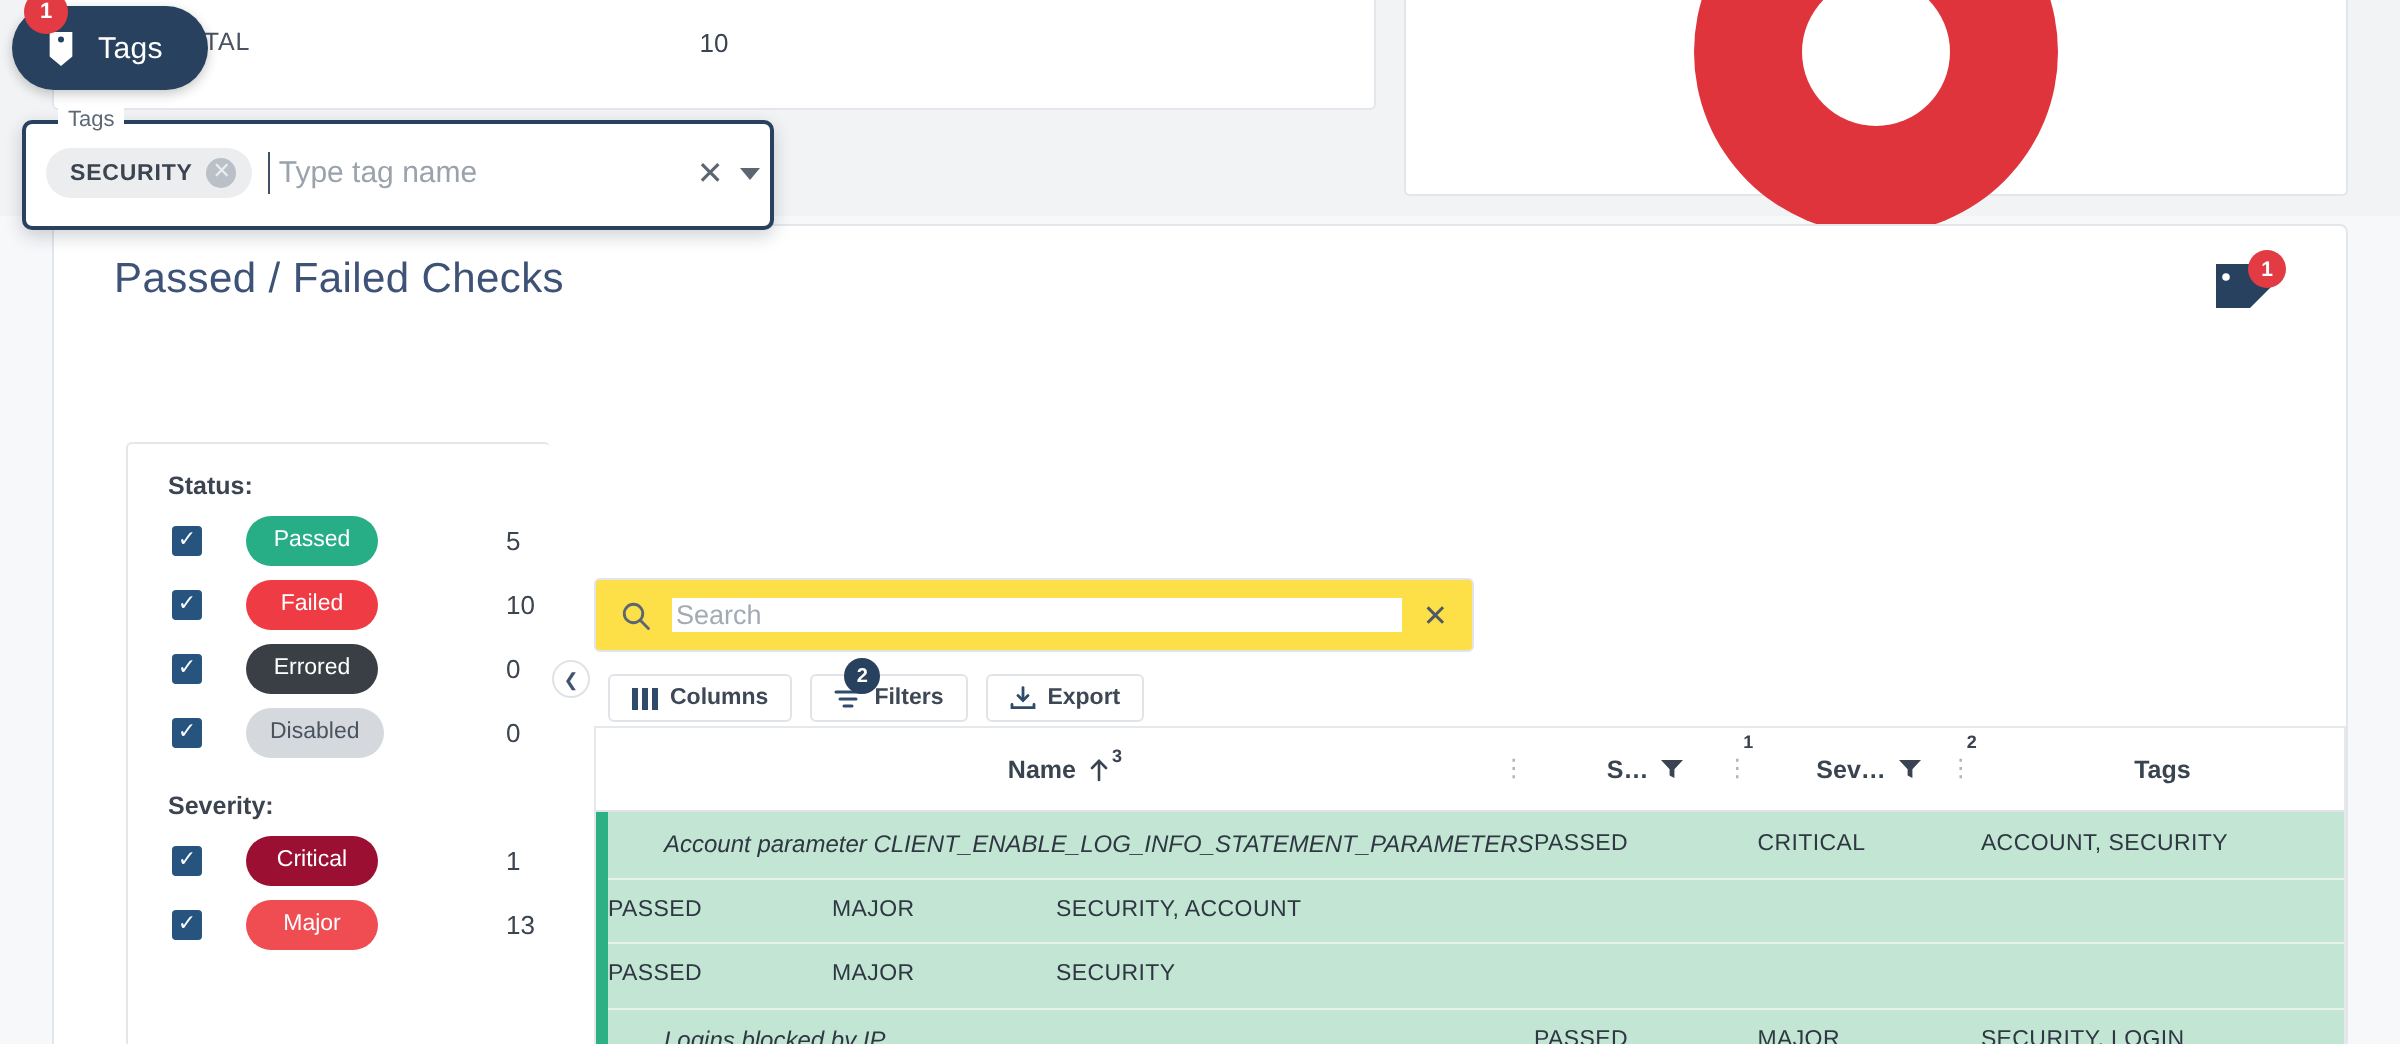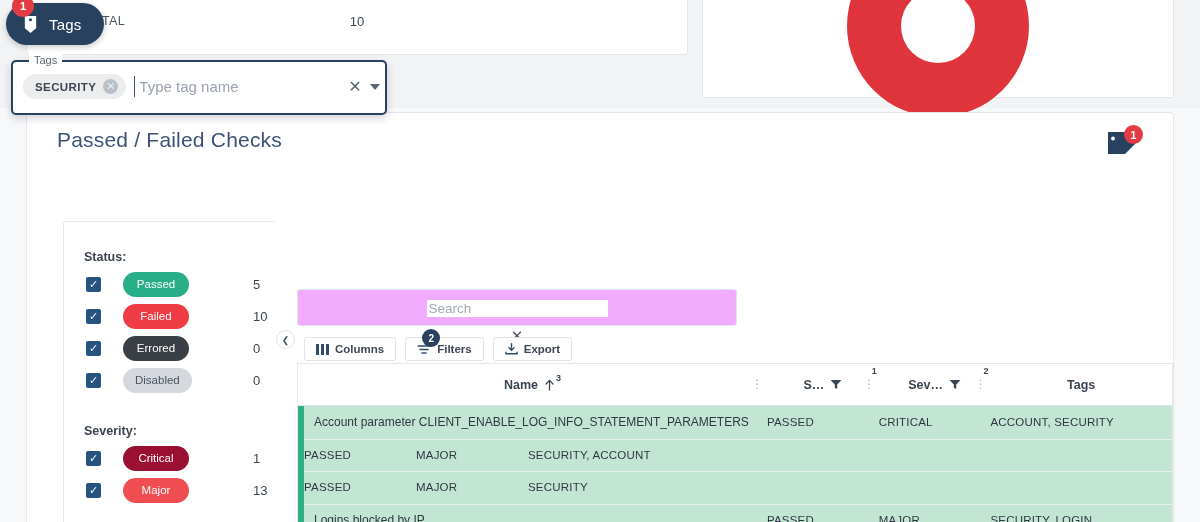--- a/index.html
+++ b/index.html
@@ -109,21 +109,21 @@
     position: absolute; left: 36px; top: 64px; width: 212px; height: 40px;
     background: #fff; border: 1px solid #e4e7ea; border-radius: 3px;
     display: flex; align-items: center; gap: 9px; padding-left: 14px;
   }
   .cf-head .t { font-size: 13.5px; font-weight: bold; color: #4a5462; }
   .cf-box {
     position: absolute; left: 36px; top: 108px; width: 212px; height: 306px;
     background: #fff; border: 1px solid #e4e7ea; border-right: none; border-radius: 3px;
     overflow: hidden;
   }
-  .cf-section { font-size: 12.5px; font-weight: bold; color: #3c4450; margin: 28px 0 4px 20px; }
+  .cf-section { font-size: 12.5px; font-weight: bold; color: #3c4450; margin: 14px 0 4px 20px; }
   .cf-row { display: flex; align-items: center; height: 32px; padding-left: 22px; }
   .chk {
     width: 15px; height: 15px; border-radius: 2px; background: #27537f;
     display: flex; align-items: center; justify-content: center; cursor: pointer; flex: none;
   }
   .chk.grey { background: #6b7480; }
   .chk::after { content: "✓"; color: #fff; font-size: 11px; line-height: 1; }
   .pill {
     margin-left: 22px; height: 25px; min-width: 66px; border-radius: 13px;
     display: flex; align-items: center; justify-content: center;
@@ -136,22 +136,22 @@
 
   .collapse-btn {
     position: absolute; left: 249px; top: 217px; width: 19px; height: 19px; border-radius: 50%;
     background: #fff; border: 1px solid #dfe3e7; display: flex; align-items: center;
     justify-content: center; font-size: 9px; color: #44536d; cursor: pointer; z-index: 12;
   }
 
   
   .search-box {
     position: absolute; left: 270px; top: 176px; width: 440px; height: 37px;
-    background: #f0abfc; border: 1px solid #e1e4e8; border-radius: 3px;
-    display: flex; align-items: center; padding: 0 12px; gap: 10px; flex-direction: column;
+    background: #fde047; border: 1px solid #e1e4e8; border-radius: 3px;
+    display: flex; align-items: center; padding: 0 12px; gap: 10px;
   }
   .search-box input {
     flex: 1; border: none; outline: none; font-size: 13.5px; color: #5b6672;
     font-family: "Liberation Sans", sans-serif;
   }
   .search-box input::placeholder { color: #a3aab3; }
   .search-x { font-size: 15px; color: #4e5967; cursor: pointer; }
 
   .toolbar { position: absolute; left: 277px; top: 224px; display: flex; gap: 9px; }
   .tb-btn {
@@ -175,21 +175,21 @@
   .gh-title { font-size: 12.5px; font-weight: bold; color: #3a4450; }
   .sup { font-size: 9px; font-weight: bold; color: #3a4450; vertical-align: super; margin-left: 1px; }
   .kebab { position: absolute; right: 4px; font-size: 12px; color: #aeb5bd; letter-spacing: 0; line-height: .6; cursor: pointer; }
   .kebab span { display: block; }
 
   .grow { display: flex; height: 32.6px; align-items: center; position: relative; font-size: 12px; }
   .grow .bar { width: 6px; height: 100%; flex: none; }
   .grow.pass { background: #c3e6d4; }
   .grow.pass .bar { background: #2db083; }
   .grow .sep { position: absolute; left: 6px; right: 0; top: 0; height: 1px; background: rgba(255,255,255,.55); }
-  .c-name { padding-left: 10px; color: #2f3842; }
+  .c-name { padding-left: 28px; color: #2f3842; font-style: italic; }
   .c-mid { text-align: left; color: #2f3842; font-size: 11.5px; letter-spacing: .2px; }
 </style>
 </head>
 <body>
 
 <div id="root">
 
   <div class="top-region">
 
     <div class="top-left-card">

